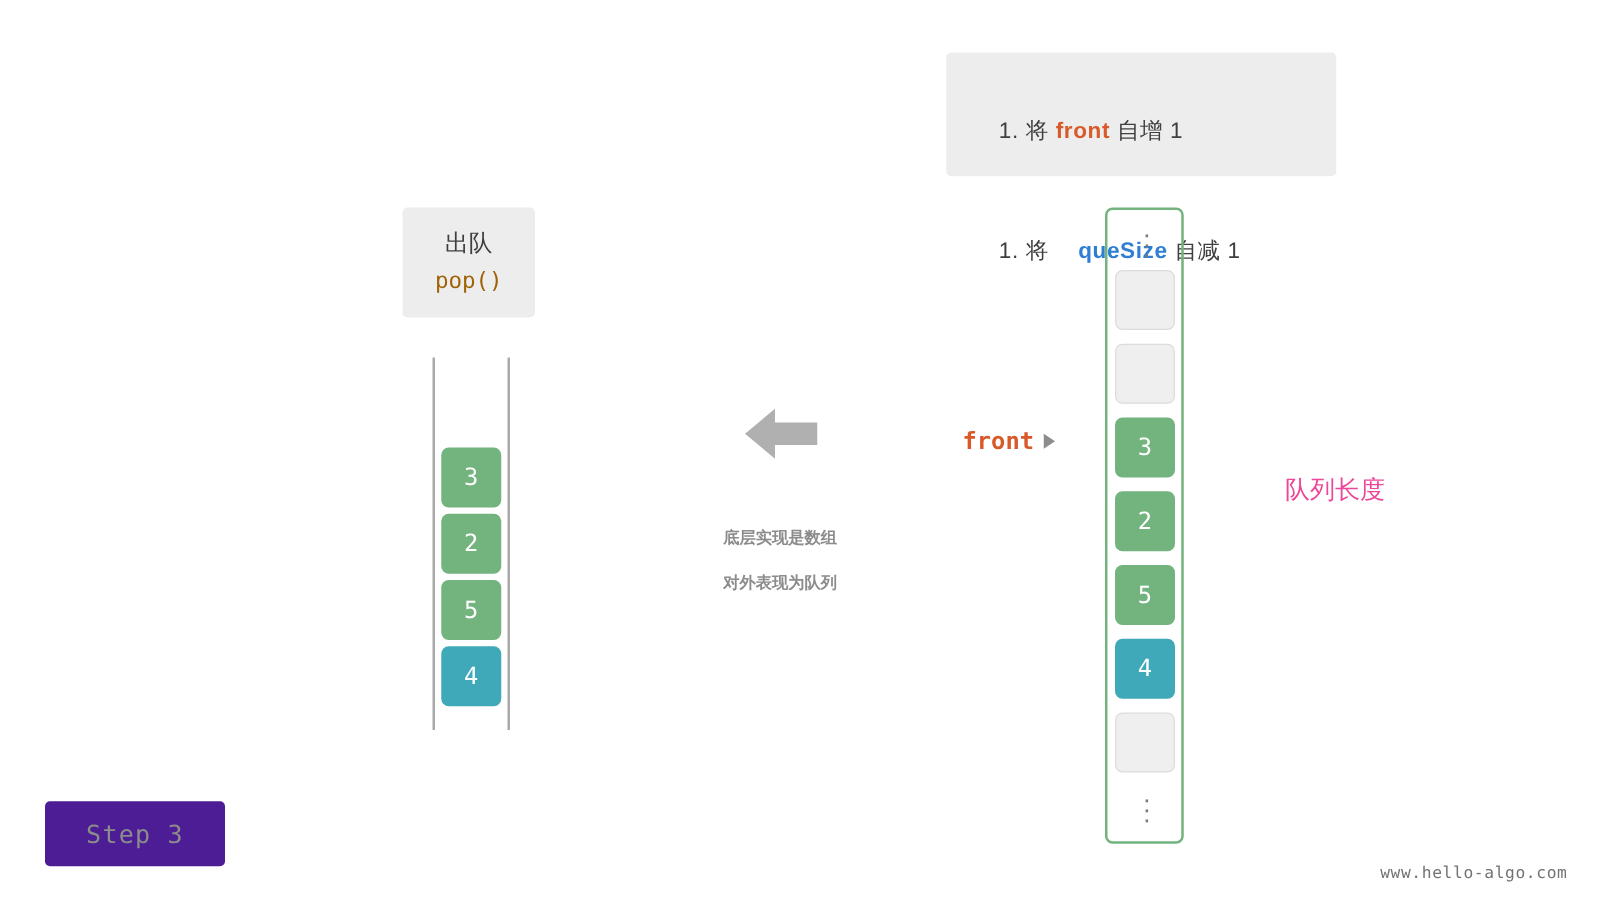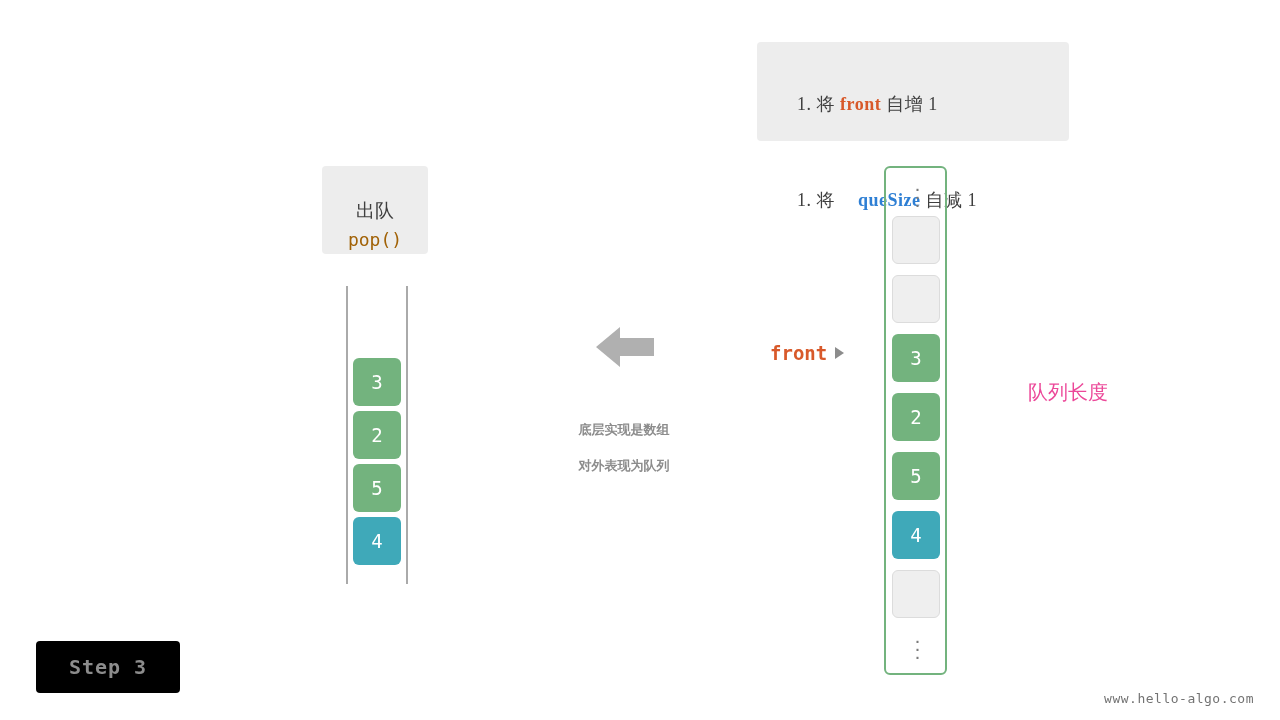--- a/index.html
+++ b/index.html
@@ -15,39 +15,39 @@
   
   #instruction-box {
     position: absolute;
     left: 757px; top: 42px;
     width: 312px; height: 99px;
     background: #ededed;
     border-radius: 4px;
     padding: 14px 20px 0 20px;
   }
   #instruction-box .line {
-    font-family: Liberation Serif, serif;
+    font-family: Liberation Sans, sans-serif;
     font-size: 18px;
     color: #3f3f3f;
     line-height: 32px;
     white-space: pre;
     letter-spacing: 0.5px;
   }
   .kw-front { color: #d8592a; font-weight: bold; }
   .kw-quesize { color: #2e7fd4; font-weight: bold; margin-left: 18px; }
 
   
   #pop-label-box {
     position: absolute;
     left: 322px; top: 166px;
     width: 106px; height: 88px;
     background: #ededed;
     border-radius: 4px;
     display: flex; flex-direction: column;
-    align-items: center; justify-content: flex-end;
+    align-items: center; justify-content: center;
   }
   #pop-label-box .t {
     font-size: 19px; color: #3f3f3f; line-height: 29px;
   }
   #pop-label-box .t2 {
     font-family: "DejaVu Sans Mono", monospace;
     font-size: 18px; color: #a16207; line-height: 29px;
   }
 
   
@@ -140,25 +140,25 @@
     font-family: "DejaVu Sans Mono", monospace;
     font-size: 19px; line-height: 34px; color: #3f3f3f;
     white-space: pre;
   }
 
   
   #step-badge {
     position: absolute;
     left: 36px; top: 641px;
     width: 144px; height: 52px;
-    background: #000000;
+    background: #4c1d95;
     border-radius: 4px;
     display: flex; align-items: center; justify-content: center;
     font-family: "DejaVu Sans Mono", monospace;
-    font-size: 20px; font-weight: bold;
+    font-size: 20px; font-weight: normal;
     color: #8c8c8c;
     letter-spacing: 1px;
   }
 
   
   #watermark {
     position: absolute;
     right: 26px; bottom: 14px;
     font-family: "DejaVu Sans Mono", monospace;
     font-size: 13px;

